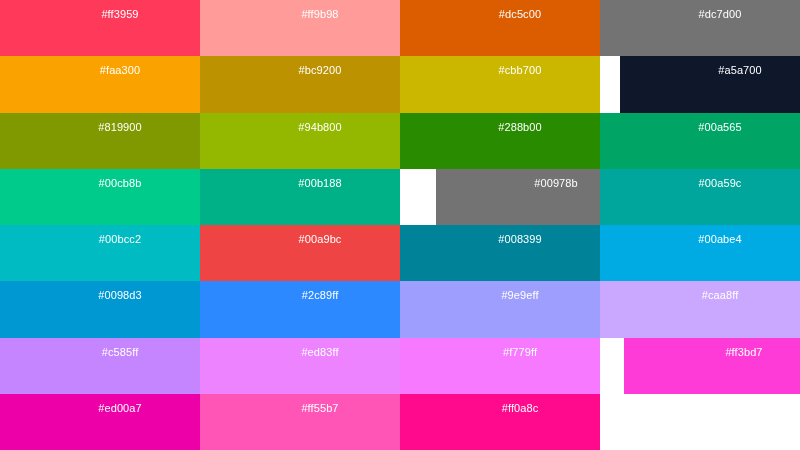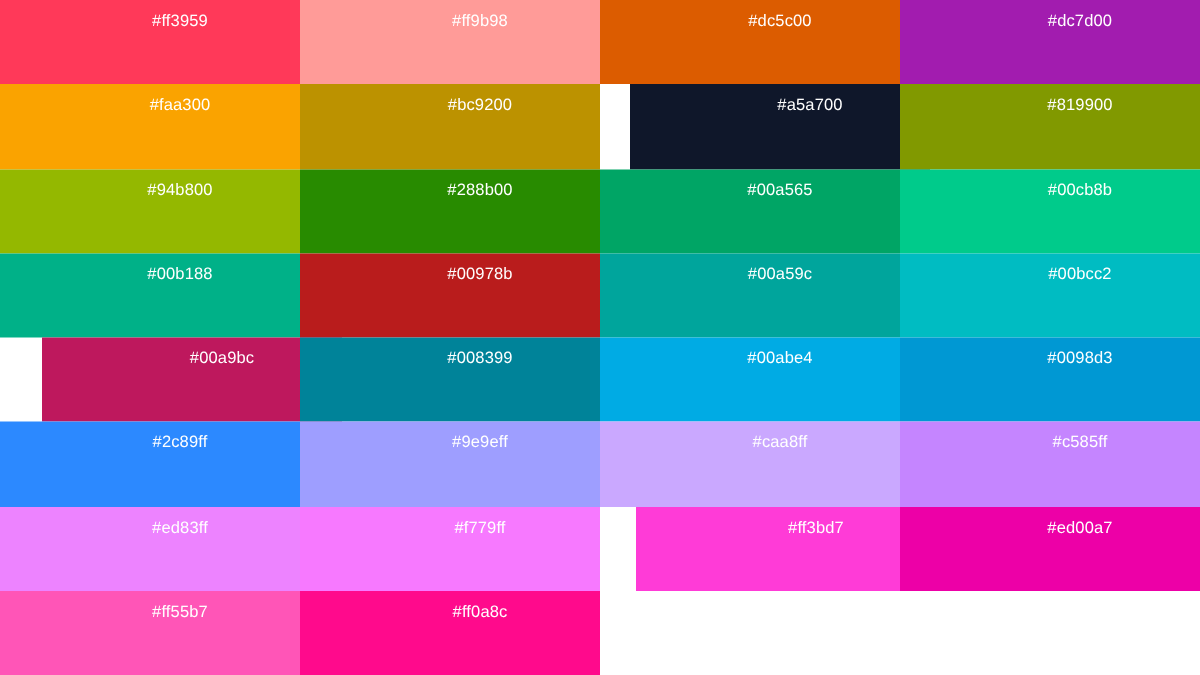--- a/index.html
+++ b/index.html
@@ -49,28 +49,31 @@
 <div id="palette-grid" style="grid-template-columns: repeat(4, 1fr); grid-template-rows: repeat(8, 1fr);">
     <div class="swatch" style="background-color: rgb(255, 57, 89);">
       <span class="swatch-label" style="color: rgb(255, 255, 255);">#ff3959</span>
     </div>
     <div class="swatch" style="background-color: rgb(255, 155, 152);">
       <span class="swatch-label" style="color: rgb(255, 255, 255);">#ff9b98</span>
     </div>
     <div class="swatch" style="background-color: rgb(220, 92, 0);">
       <span class="swatch-label" style="color: rgb(255, 255, 255);">#dc5c00</span>
     </div>
-    <div class="swatch" style="background-color: #a21caf;">
+    <div class="swatch" style="background-color: #737373;">
       <span class="swatch-label" style="color: rgb(255, 255, 255);">#dc7d00</span>
     </div>
     <div class="swatch" style="background-color: rgb(250, 163, 0);">
       <span class="swatch-label" style="color: rgb(255, 255, 255);">#faa300</span>
     </div>
     <div class="swatch" style="background-color: rgb(188, 146, 0);">
       <span class="swatch-label" style="color: rgb(255, 255, 255);">#bc9200</span>
+    </div>
+    <div class="swatch" style="background-color: rgb(203, 183, 0);">
+      <span class="swatch-label" style="color: rgb(255, 255, 255);">#cbb700</span>
     </div>
     <div class="swatch" style="background-color: #0f172a; margin-left: 20px;">
       <span class="swatch-label" style="color: rgb(255, 255, 255);">#a5a700</span>
     </div>
     <div class="swatch" style="background-color: rgb(129, 153, 0);">
       <span class="swatch-label" style="color: rgb(255, 255, 255);">#819900</span>
     </div>
     <div class="swatch" style="background-color: rgb(148, 184, 0);">
       <span class="swatch-label" style="color: rgb(255, 255, 255);">#94b800</span>
     </div>
@@ -79,30 +82,30 @@
     </div>
     <div class="swatch" style="background-color: rgb(0, 165, 101);">
       <span class="swatch-label" style="color: rgb(255, 255, 255);">#00a565</span>
     </div>
     <div class="swatch" style="background-color: rgb(0, 203, 139);">
       <span class="swatch-label" style="color: rgb(255, 255, 255);">#00cb8b</span>
     </div>
     <div class="swatch" style="background-color: rgb(0, 177, 136);">
       <span class="swatch-label" style="color: rgb(255, 255, 255);">#00b188</span>
     </div>
-    <div class="swatch" style="background-color: #b91c1c;">
+    <div class="swatch" style="background-color: #737373; margin-left: 36px;">
       <span class="swatch-label" style="color: rgb(255, 255, 255);">#00978b</span>
     </div>
     <div class="swatch" style="background-color: rgb(0, 165, 156);">
       <span class="swatch-label" style="color: rgb(255, 255, 255);">#00a59c</span>
     </div>
     <div class="swatch" style="background-color: rgb(0, 188, 194);">
       <span class="swatch-label" style="color: rgb(255, 255, 255);">#00bcc2</span>
     </div>
-    <div class="swatch" style="background-color: #be185d; margin-left: 28px;">
+    <div class="swatch" style="background-color: #ef4444;">
       <span class="swatch-label" style="color: rgb(255, 255, 255);">#00a9bc</span>
     </div>
     <div class="swatch" style="background-color: rgb(0, 131, 153);">
       <span class="swatch-label" style="color: rgb(255, 255, 255);">#008399</span>
     </div>
     <div class="swatch" style="background-color: rgb(0, 171, 228);">
       <span class="swatch-label" style="color: rgb(255, 255, 255);">#00abe4</span>
     </div>
     <div class="swatch" style="background-color: rgb(0, 152, 211);">
       <span class="swatch-label" style="color: rgb(255, 255, 255);">#0098d3</span>

